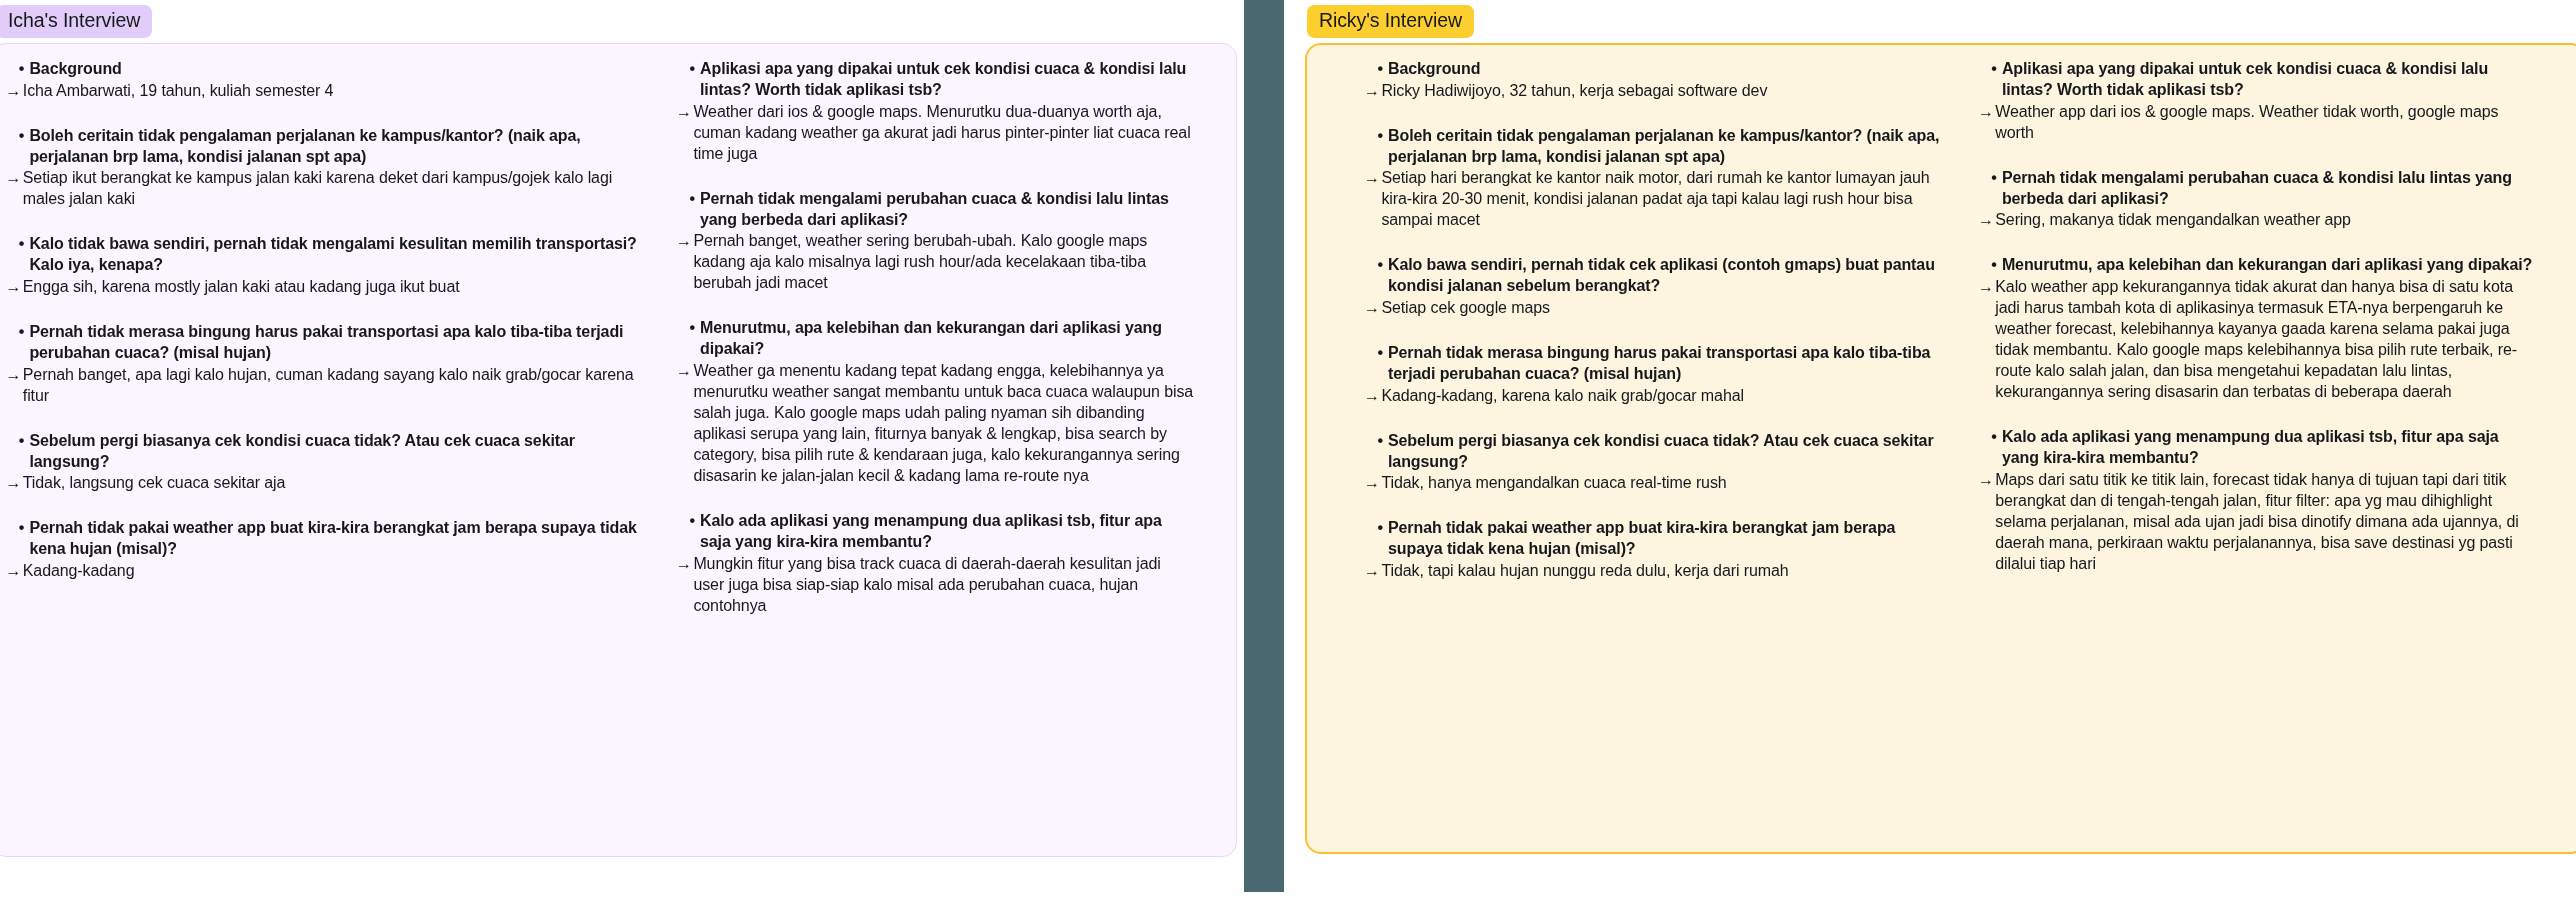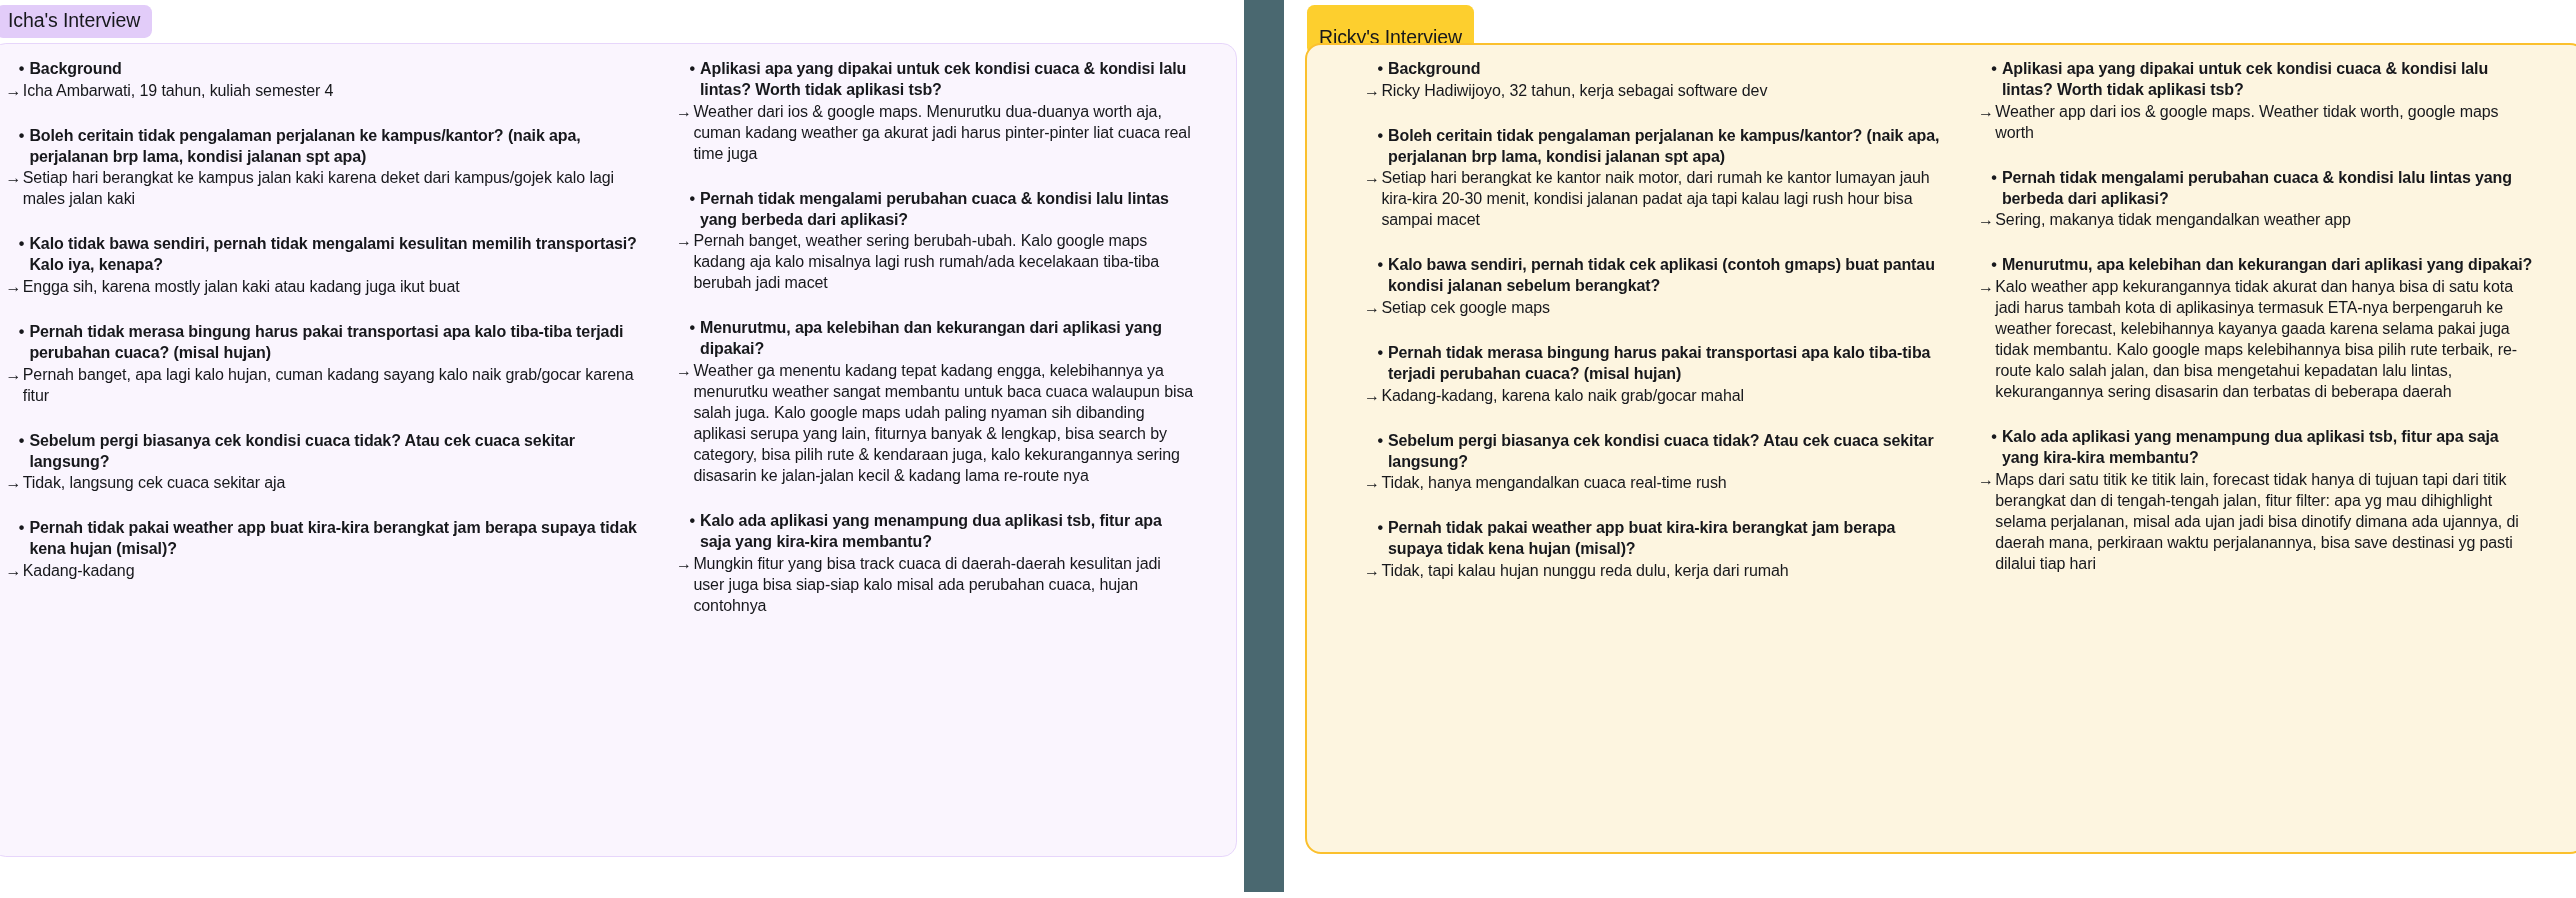--- a/index.html
+++ b/index.html
@@ -53,21 +53,21 @@
     height: 814px;
     background: #faf5fe;
     border: 1.3px solid #e7d6fb;
     border-radius: 14.8px;
   }
 
   
   #ricky-badge {
     left: 1307px;
     top: 5.4px;
-    padding: 22px 12px 6px 12px;
+    padding: 5px 12px 6px 12px;
     background: #fdcf2e;
     border-radius: 7.4px;
     font-size: 19.5px;
     line-height: 21.5px;
   }
   #ricky-card {
     left: 1305px;
     top: 43px;
     width: 1281px;
     height: 811px;
@@ -192,21 +192,21 @@
             <span class="at">Icha Ambarwati, 19 tahun, kuliah semester 4</span>
           </div>
         </div>
         <div class="qa">
           <div class="q">
             <span class="dot">•</span>
             <span class="qt">Boleh ceritain tidak pengalaman perjalanan ke kampus/kantor? (naik apa, perjalanan brp lama, kondisi jalanan spt apa)</span>
           </div>
           <div class="a">
             <span class="arrow">→</span>
-            <span class="at">Setiap hari berangkat ke kampus jalan kaki karena deket dari kampus/gojek kalo lagi males jalan kaki</span>
+            <span class="at">Setiap ikut berangkat ke kampus jalan kaki karena deket dari kampus/gojek kalo lagi males jalan kaki</span>
           </div>
         </div>
         <div class="qa">
           <div class="q">
             <span class="dot">•</span>
             <span class="qt">Kalo tidak bawa sendiri, pernah tidak mengalami kesulitan memilih transportasi? Kalo iya, kenapa?</span>
           </div>
           <div class="a">
             <span class="arrow">→</span>
             <span class="at">Engga sih, karena mostly jalan kaki atau kadang juga ikut buat</span>
@@ -254,21 +254,21 @@
             <span class="at">Weather dari ios &amp; google maps. Menurutku dua-duanya worth aja, cuman kadang weather ga akurat jadi harus pinter-pinter liat cuaca real time juga</span>
           </div>
         </div>
         <div class="qa">
           <div class="q">
             <span class="dot">•</span>
             <span class="qt">Pernah tidak mengalami perubahan cuaca &amp; kondisi lalu lintas yang berbeda dari aplikasi?</span>
           </div>
           <div class="a">
             <span class="arrow">→</span>
-            <span class="at">Pernah banget, weather sering berubah-ubah. Kalo google maps kadang aja kalo misalnya lagi rush rumah/ada kecelakaan tiba-tiba berubah jadi macet</span>
+            <span class="at">Pernah banget, weather sering berubah-ubah. Kalo google maps kadang aja kalo misalnya lagi rush hour/ada kecelakaan tiba-tiba berubah jadi macet</span>
           </div>
         </div>
         <div class="qa">
           <div class="q">
             <span class="dot">•</span>
             <span class="qt">Menurutmu, apa kelebihan dan kekurangan dari aplikasi yang dipakai?</span>
           </div>
           <div class="a">
             <span class="arrow">→</span>
             <span class="at">Weather ga menentu kadang tepat kadang engga, kelebihannya ya menurutku weather sangat membantu untuk baca cuaca walaupun bisa salah juga. Kalo google maps udah paling nyaman sih dibanding aplikasi serupa yang lain, fiturnya banyak &amp; lengkap, bisa search by category, bisa pilih rute &amp; kendaraan juga, kalo kekurangannya sering disasarin ke jalan-jalan kecil &amp; kadang lama re-route nya</span>

